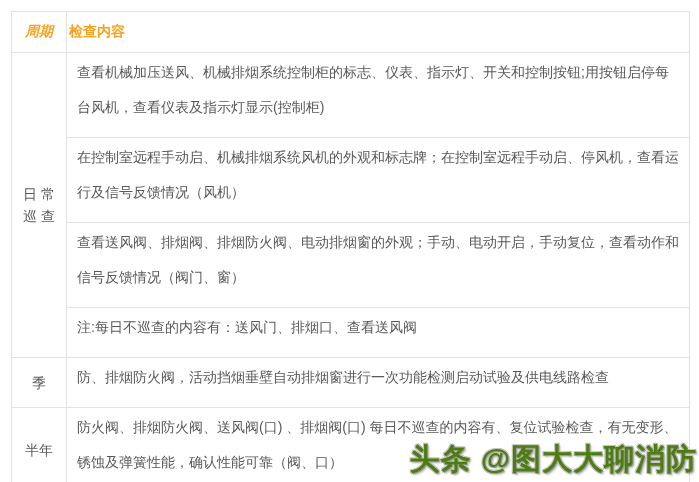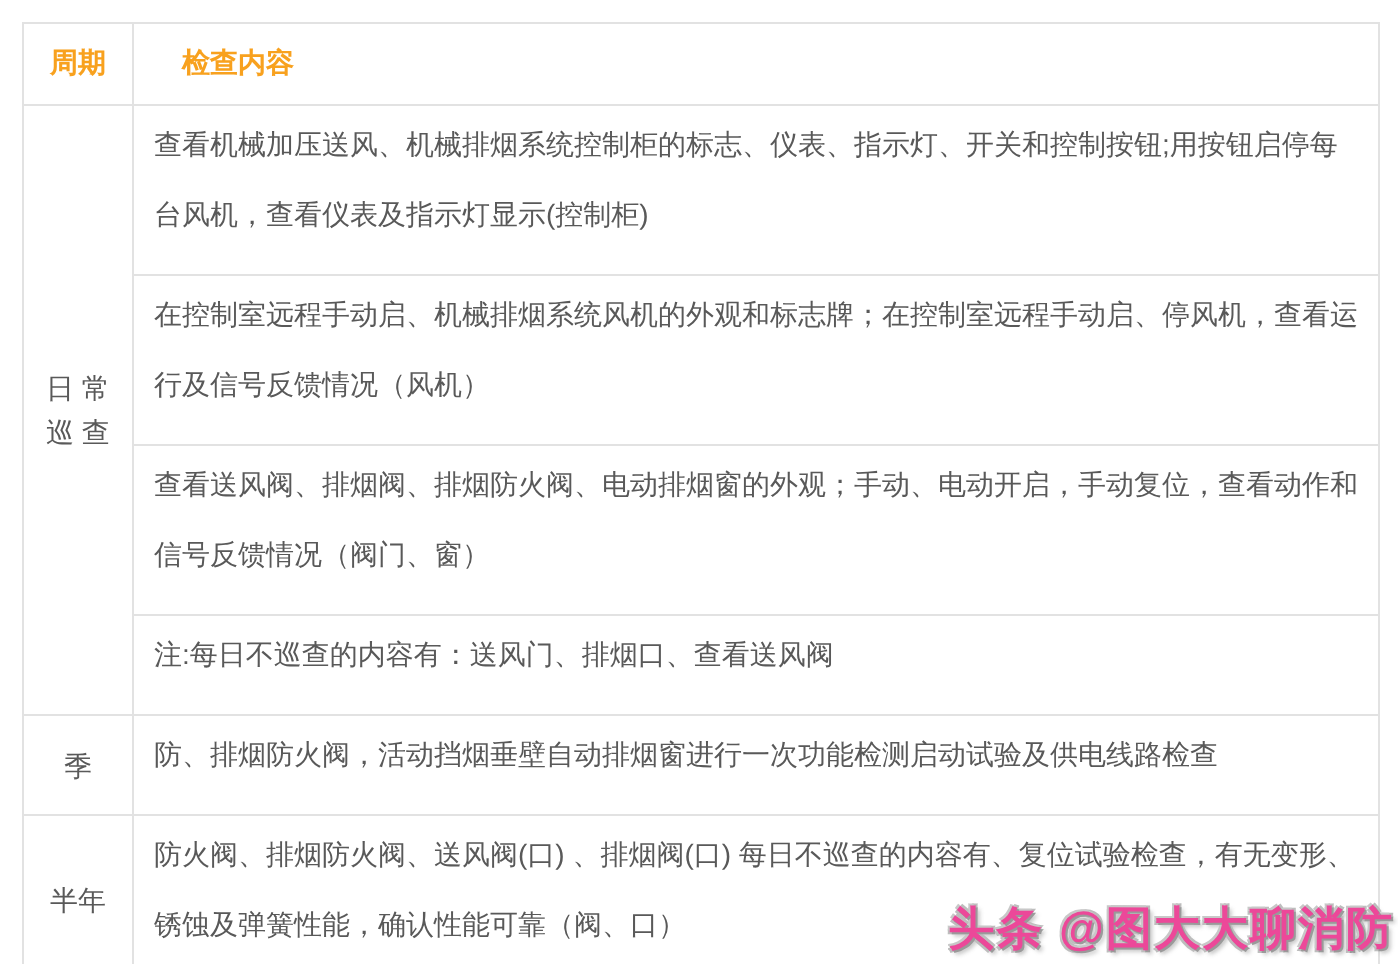--- a/index.html
+++ b/index.html
@@ -32,45 +32,45 @@
   tr.h-tall     { height: 74px; }
   tr.h-tall2    { height: 73px; }
   tr.h-note     { height: 40px; }
   tr.h-quarter  { height: 47px; }
   tr.h-half     { height: 73px; }
   tr.h-year     { height: 42px; }
   th.period-h, th.content-h {
     color: #f8a11e;
     font-weight: bold;
     text-align: left;
-    padding-left: 24px;
+    padding-left: 2px;
   }
-  th.period-h { text-align: center; padding-left: 0; }
+  th.period-h { text-align: center; padding-left: 0; font-style: italic; }
   td.period-cell {
     color: #595959;
     text-align: center;
     padding: 12px 8px;
     line-height: 22px;
     word-break: break-all;
   }
   td.period-cell.spaced { letter-spacing: 0; }
   td.content-cell {
     color: #595959;
     text-align: left;
     padding: 2px 8px 12px 10px;
     line-height: 35px;
     word-break: break-all;
   }
   .watermark {
     position: absolute;
     right: 2px; bottom: 2px;
-    font-size: 23px;
+    font-size: 30px;
     font-weight: bold;
     letter-spacing: 1px;
-    color: #ec4899;
+    color: #4d7c0f;
     text-shadow:
       1px 1px 0 #9a9a9a,
       -1px -1px 0 #c8c8c8,
       1px -1px 0 #bdbdbd,
       -1px 1px 0 #bdbdbd,
       2px 2px 2px rgba(120,120,120,0.45);
     white-space: nowrap;
     pointer-events: none;
   }
 </style>

